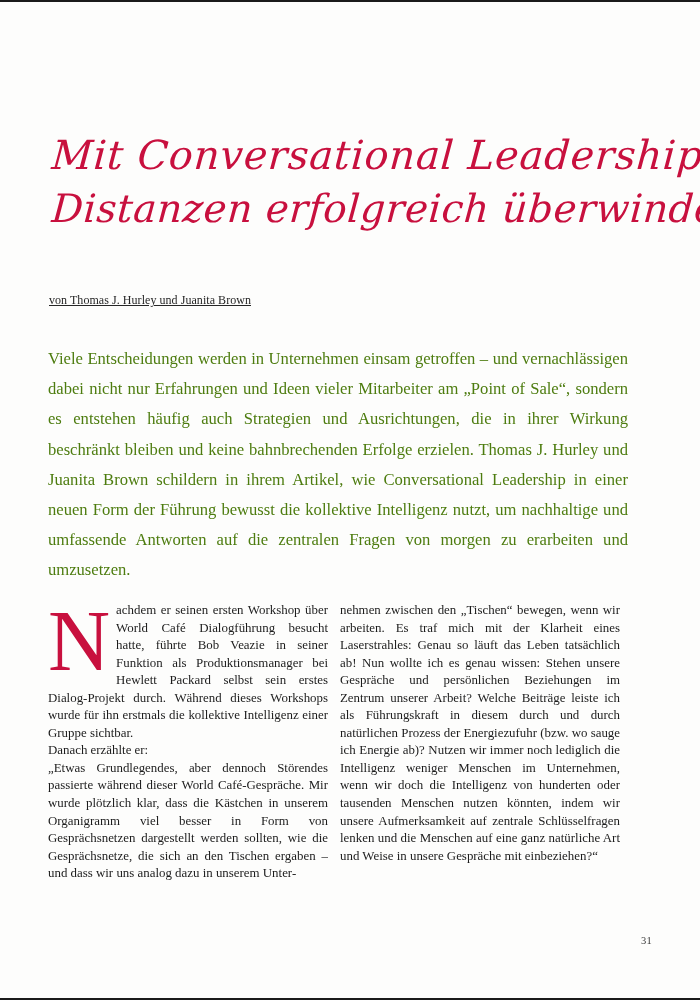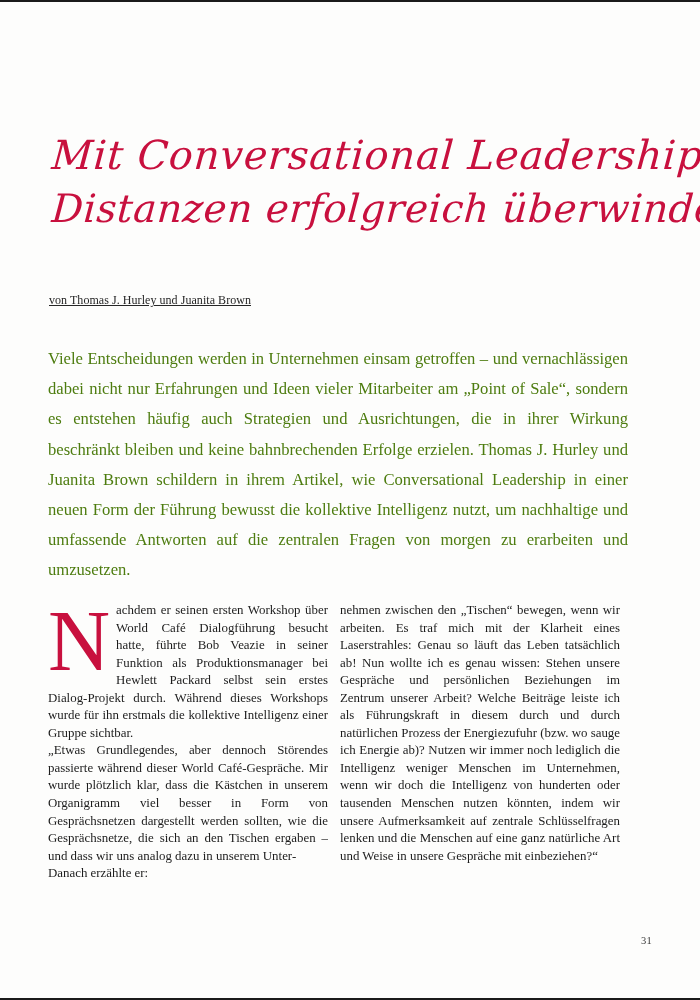--- a/index.html
+++ b/index.html
@@ -127,22 +127,22 @@
   </div>
 
   <div class="byline">von Thomas J. Hurley und Juanita Brown</div>
 
   <div class="intro">Viele Entscheidungen werden in Unternehmen einsam getroffen – und vernachlässigen dabei nicht nur Erfahrungen und Ideen vieler Mitarbeiter am „Point of Sale“, sondern es entstehen häufig auch Strategien und Ausrichtungen, die in ihrer Wirkung beschränkt bleiben und keine bahnbrechenden Erfolge erzielen. Thomas J. Hurley und Juanita Brown schildern in ihrem Artikel, wie Conversational Leadership in einer neuen Form der Führung bewusst die kollektive Intelligenz nutzt, um nachhaltige und umfassende Antworten auf die zentralen Fragen von morgen zu erarbeiten und umzusetzen.</div>
 
   <div class="body-cols">
 
     <div class="col left">
       <p><span class="dropcap">N</span><span>achdem er seinen ersten Workshop über World Café Dialogführung besucht hatte, führte Bob Veazie in seiner Funktion als Produktionsmanager bei Hewlett Packard selbst sein erstes Dialog-Projekt durch. Während dieses Workshops wurde für ihn erstmals die kollektive Intelligenz einer Gruppe sichtbar.</span></p>
+      <p>Danach erzählte er:</p>
       <p>„Etwas Grundlegendes, aber dennoch Störendes passierte während dieser World Café-Gespräche. Mir wurde plötzlich klar, dass die Kästchen in unserem Organigramm viel besser in Form von Gesprächsnetzen dargestellt werden sollten, wie die Gesprächsnetze, die sich an den Tischen ergaben – und dass wir uns analog dazu in unserem Unter-</p>
-      <p>Danach erzählte er:</p>
     </div>
 
     <div class="col right">
       <p>nehmen zwischen den „Tischen“ bewegen, wenn wir arbeiten. Es traf mich mit der Klarheit eines Laserstrahles: Genau so läuft das Leben tatsächlich ab! Nun wollte ich es genau wissen: Stehen unsere Gespräche und persönlichen Beziehungen im Zentrum unserer Arbeit? Welche Beiträge leiste ich als Führungskraft in diesem durch und durch natürlichen Prozess der Energiezufuhr (bzw. wo sauge ich Energie ab)? Nutzen wir immer noch lediglich die Intelligenz weniger Menschen im Unternehmen, wenn wir doch die Intelligenz von hunderten oder tausenden Menschen nutzen könnten, indem wir unsere Aufmerksamkeit auf zentrale Schlüsselfragen lenken und die Menschen auf eine ganz natürliche Art und Weise in unsere Gespräche mit einbeziehen?“</p>
     </div>
 
   </div>
 
   <div class="folio">31</div>
 

